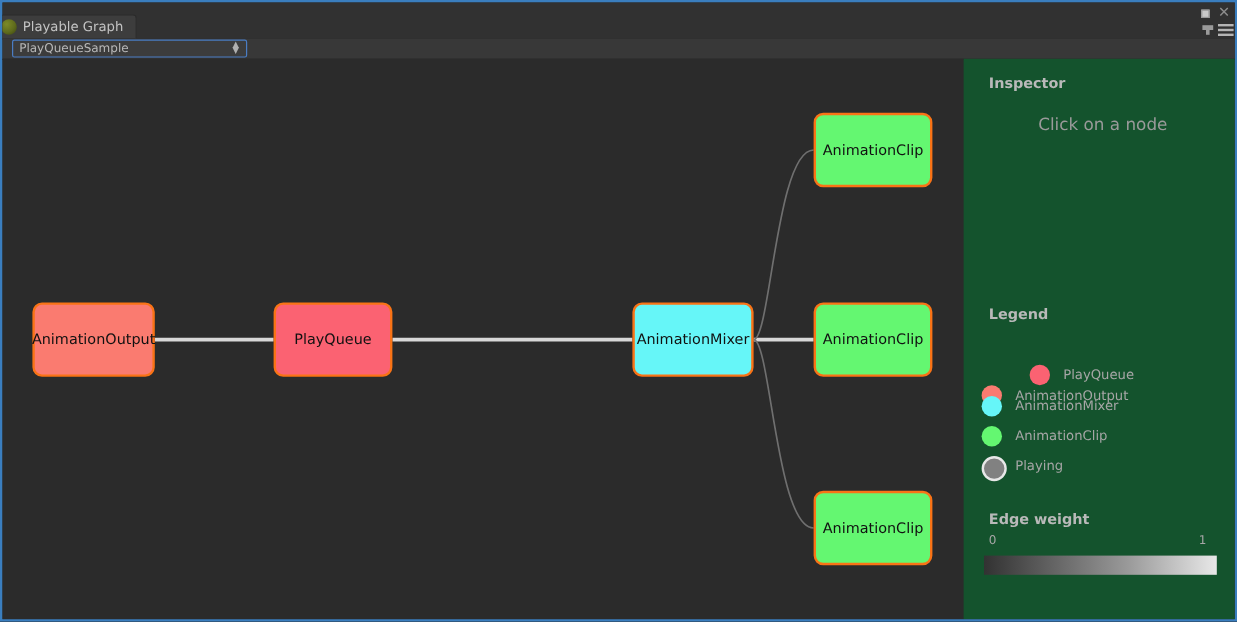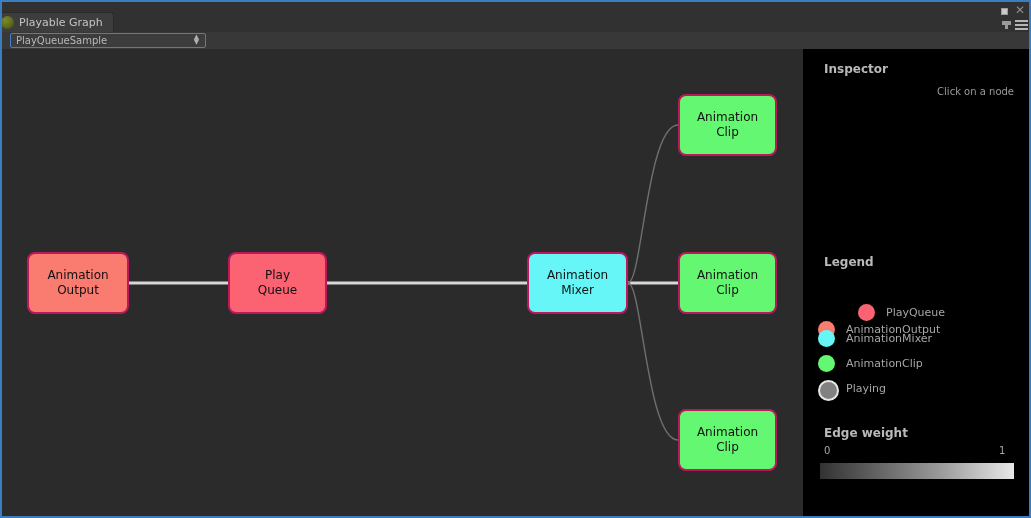--- a/index.html
+++ b/index.html
@@ -142,57 +142,56 @@
     width: 801px;
     height: 467px;
     background: #2b2b2b;
     overflow: hidden;
   }
   #edges { position: absolute; left: 0; top: 0; }
 
   .node {
     position: absolute;
     box-sizing: border-box;
-    border: 2px solid #be185d;
+    border: 2px solid #f97316;
     border-radius: 8px;
     color: #111111;
     font-size: 12px;
     line-height: 15px;
     text-align: center;
     display: flex;
-    flex-direction: column;
     align-items: center;
     justify-content: center;
     cursor: pointer;
   }
   .node span { display: block; }
 
   
   #sidebar {
     position: absolute;
     left: 801px; top: 47px;
     width: 226px;
     height: 467px;
-    background: #000000;
+    background: #14532d;
   }
   .panel-title {
     position: absolute;
     color: #b9b9b9;
     font-size: 12px;
     font-weight: bold;
   }
   #inspector-title { left: 21px; top: 13px; }
   #inspector-hint {
     position: absolute;
-    left: 21px; top: 35px;
+    left: 21px; top: 48px;
     width: 190px;
     color: #9a9a9a;
-    font-size: 10px;
+    font-size: 14px;
     line-height: 15px;
-    text-align: right;
+    text-align: center;
   }
   #legend-title { left: 21px; top: 206px; }
   .legend-row {
     position: absolute;
     left: 15px;
     width: 200px;
     height: 18px;
   }
   .legend-swatch {
     position: absolute;

